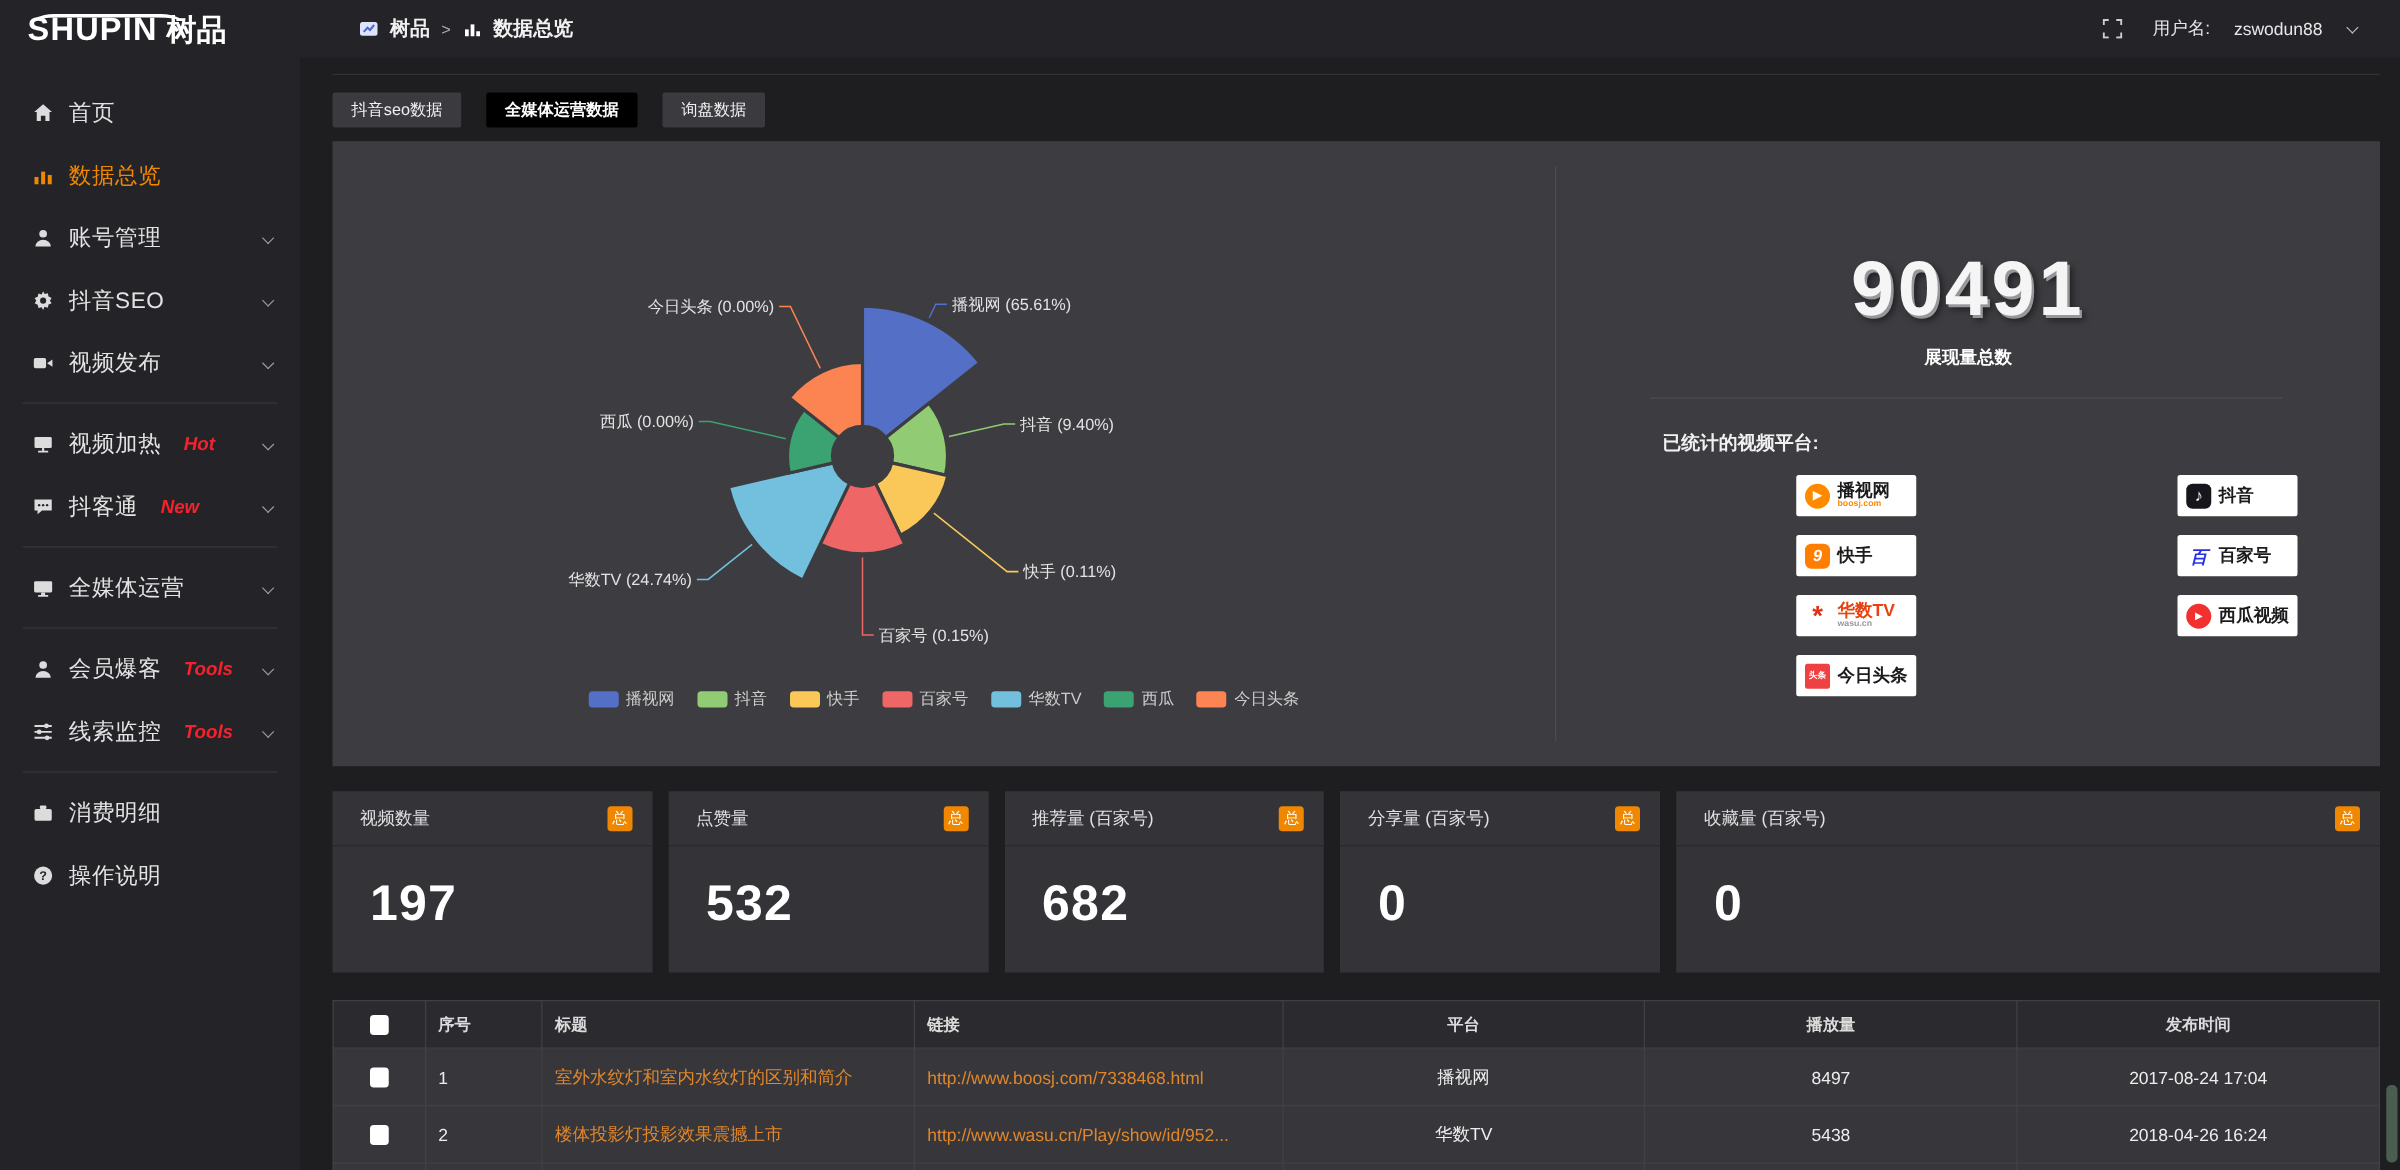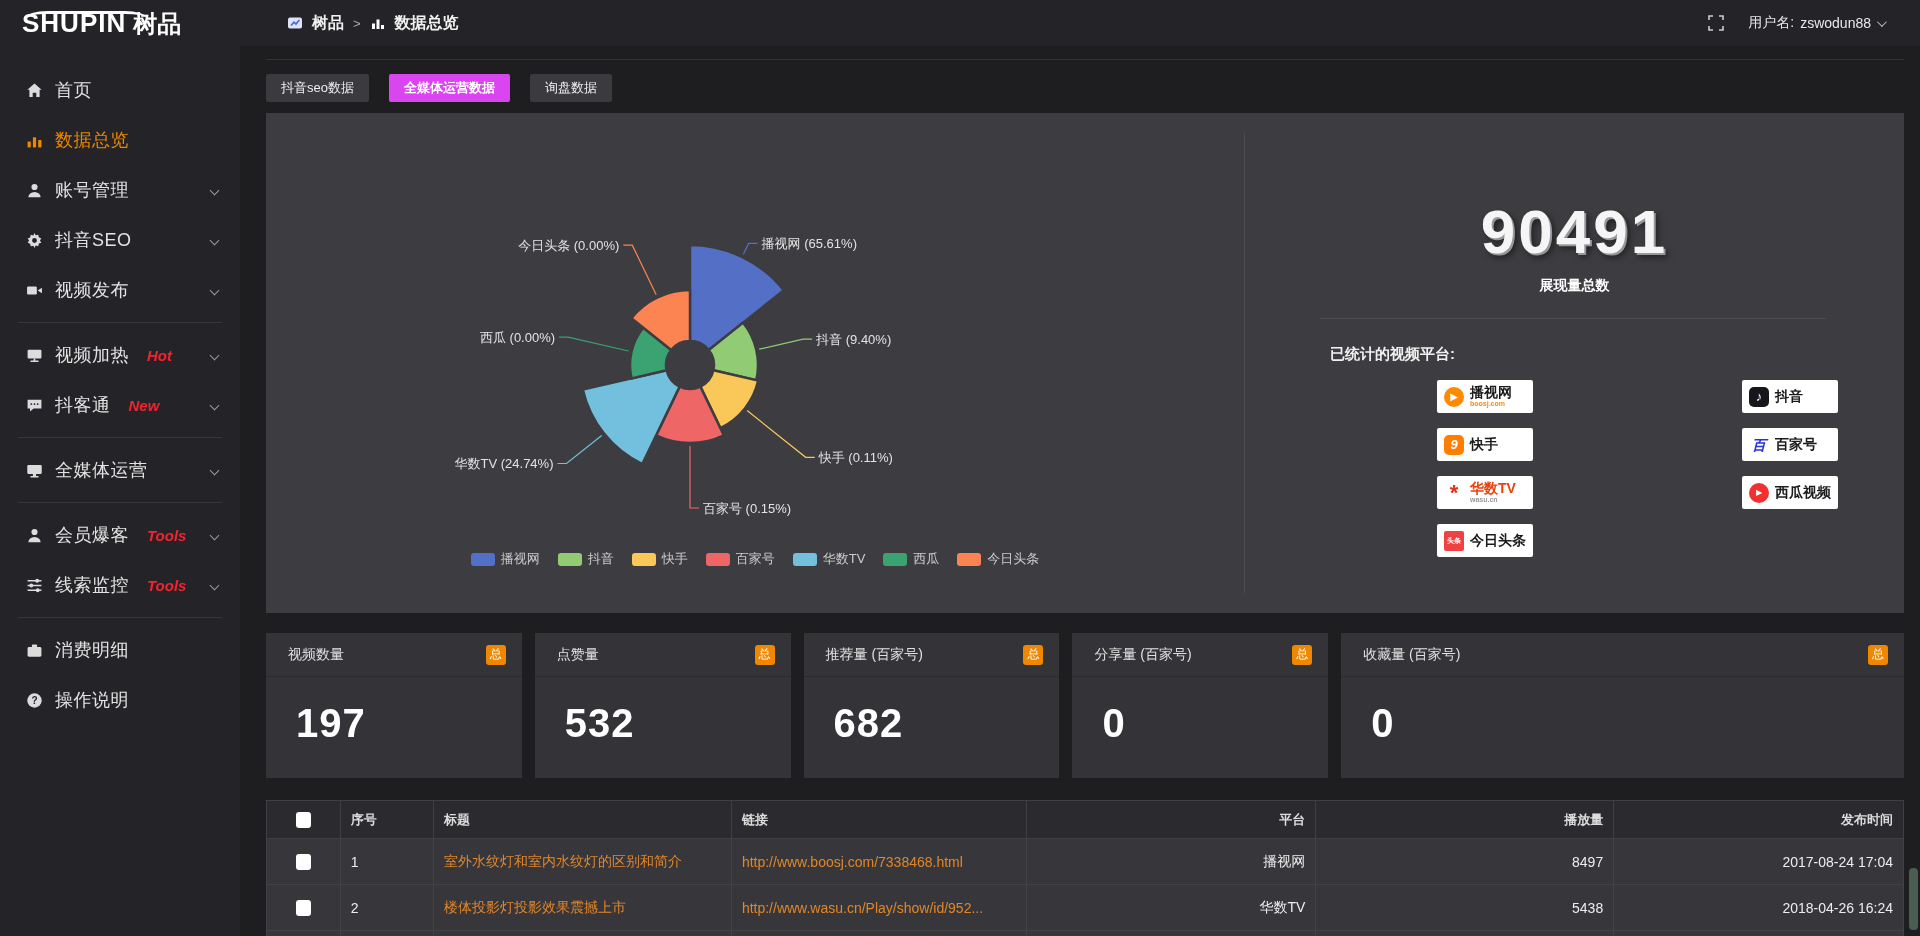--- a/index.html
+++ b/index.html
@@ -11,21 +11,21 @@
   .topbar{position:absolute;top:0;left:0;width:1920px;height:46px;background:#242428;display:flex;align-items:center;z-index:6}
   .logo{width:240px;padding-left:22px;position:relative;display:flex;align-items:baseline;gap:7px;cursor:pointer}
   .logo-arc{position:absolute;left:26px;top:1px;width:120px;height:13px;border-top:3px solid #fff;border-radius:50%/140%}
   .logo-en{font-size:26px;font-weight:900;letter-spacing:1px;color:#fff;line-height:1}
   .logo-cn{font-size:24px;font-weight:900;color:#fff;line-height:1}
   .breadcrumb{display:flex;align-items:center;gap:9px;margin-left:47px;font-size:16px;font-weight:700;color:#f0f0f0}
   .bc-sep{color:#aaa;font-size:13px;font-weight:400}
   .bc-ico{display:flex;width:16px;height:16px}
   .topbar-right{position:absolute;right:36px;top:0;height:46px;display:flex;align-items:center;gap:24px}
   .fs-ico{width:16px;height:16px;display:flex;cursor:pointer}
-  .user{display:flex;align-items:center;gap:6px;font-size:14px;color:#e8e8e8;cursor:pointer}
+  .user{display:flex;align-items:center;gap:19px;font-size:14px;color:#e8e8e8;cursor:pointer}
   .chev{width:7px;height:7px;border-right:1.6px solid #bbb;border-bottom:1.6px solid #bbb;transform:rotate(45deg) translateY(-2px)}
 
   
   .sidebar{position:absolute;top:46px;left:0;width:240px;height:890px;background:#242428;padding-top:19px}
   .side-item{height:50px;display:flex;align-items:center;padding:0 18px 0 26px;cursor:pointer;position:relative}
   .side-item .icon{width:17px;height:17px;margin-right:12px;color:#dcdcdc;display:flex;flex:none}
   .side-item .icon svg{width:100%;height:100%}
   .side-item .lbl{font-size:18px;color:#e3e3e3;letter-spacing:.5px}
   .side-item.active .lbl{color:#ef8701}
   .side-item.active .icon{color:#ef8701}
@@ -33,21 +33,21 @@
   .side-badge.red{color:#f5222d}
   .side-badge.gold{color:#e7a23d}
   .side-chev{position:absolute;right:22px;top:22px;width:7px;height:7px;border-right:1.6px solid #9a9a9a;border-bottom:1.6px solid #9a9a9a;transform:rotate(45deg)}
   .side-div{height:1px;background:#35353a;margin:7px 18px}
 
   
   .content{position:absolute;left:240px;top:46px;width:1680px;height:890px;padding:0 16px 0 26px}
   .rule{height:1px;background:#313136;margin-top:13px}
   .tabs{display:flex;gap:20px;margin-top:14px}
   .tab{height:28px;padding:0 15px;background:#3a3a3f;color:#f0f0f0;font-size:13px;border:none;border-radius:2px;cursor:pointer;font-family:inherit}
-  .tab.active{background:#d946ef;color:#fff;font-weight:700}
+  .tab.active{background:#000000;color:#fff;font-weight:700}
 
   
   .panel{position:relative;margin-top:11px;height:500px;background:#3d3d41}
   .chart-svg{position:absolute;left:0;top:0}
   .vdiv{position:absolute;left:978px;top:20px;bottom:20px;width:1px;background:#4b4b50}
   .legend{position:absolute;left:0;top:437px;width:978px;display:flex;justify-content:center;gap:18px}
   .lg-item{display:flex;align-items:center;gap:6px;font-size:13px;color:#ccc;cursor:pointer}
   .lg-sw{width:24px;height:13px;border-radius:3px}
 
   .right-sec{position:absolute;left:979px;top:0;right:0;bottom:0}
@@ -70,21 +70,21 @@
   .card{background:#343438;height:145px}
   .card-h{height:44px;display:flex;align-items:center;justify-content:space-between;padding:0 16px 0 22px;border-bottom:1px solid #2a2a2e;font-size:14px;color:#e0e0e0}
   .card-badge{width:20px;height:20px;background:#ef8701;border-radius:3px;color:#fff;font-size:12px;display:flex;align-items:center;justify-content:center;cursor:pointer}
   .card-v{font-size:40px;font-weight:600;color:#fff;padding:24px 0 0 30px;letter-spacing:1px}
 
   
   .tbl-wrap{margin-top:22px;height:136px;overflow:hidden;background:#37373b}
   table{width:100%;border-collapse:collapse;table-layout:fixed}
   th{height:38px;background:#2b2b2f;font-size:13px;font-weight:700;color:#dcdcdc;border:1px solid #404044;padding:0 10px}
   td{height:46px;font-size:14px;color:#ededed;border:1px solid #424246;padding:0 10px;overflow:hidden;white-space:nowrap;text-overflow:ellipsis}
-  .al{text-align:left}.ac{text-align:right}
+  .al{text-align:left}.ac{text-align:center}
   .orange{color:#e0862b;cursor:pointer}
   .cbx{width:15px;height:16px;background:#fff;border-radius:3px;margin:0 auto;cursor:pointer}
   tr.cut td{border-bottom:none}
 
   .scrollthumb{position:absolute;right:2px;top:868px;width:9px;height:62px;background:#4b5c50;border-radius:4px;z-index:9;cursor:grab}
 </style>
 </head>
 <body>
 
 <div class="topbar">

